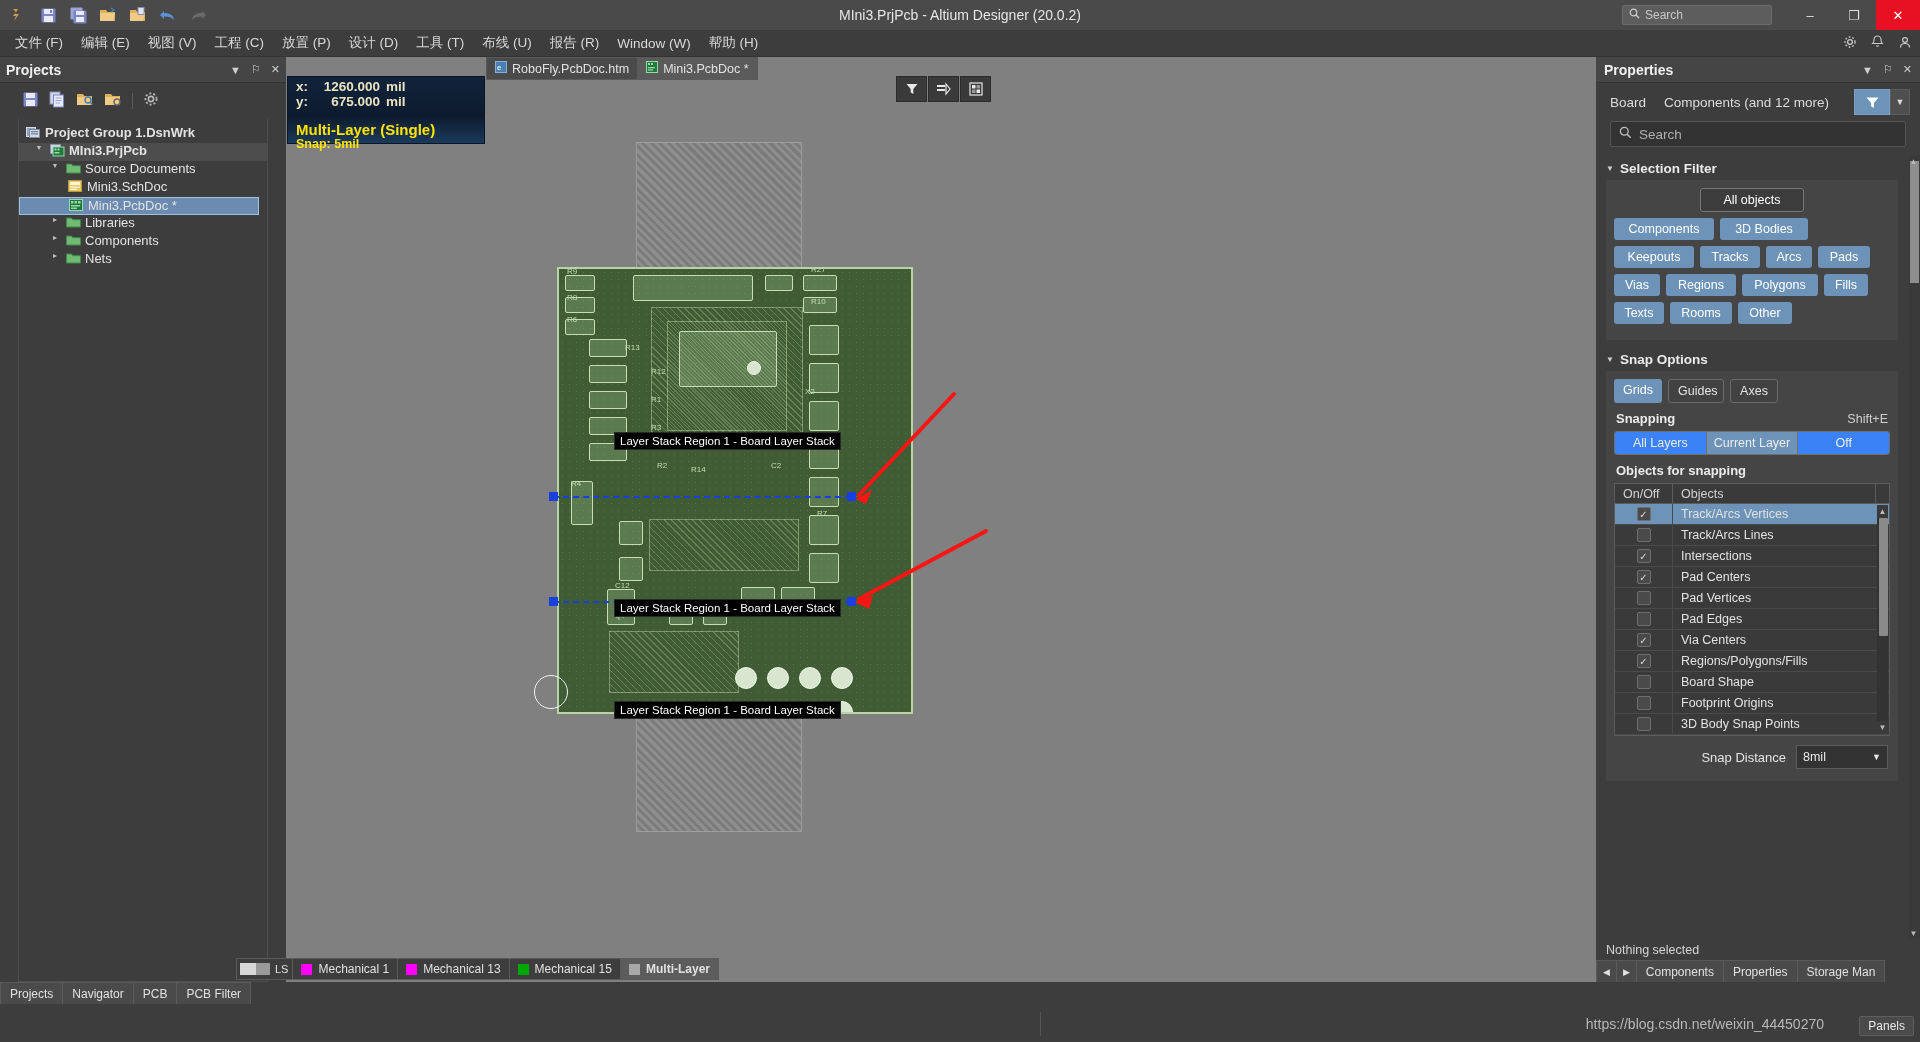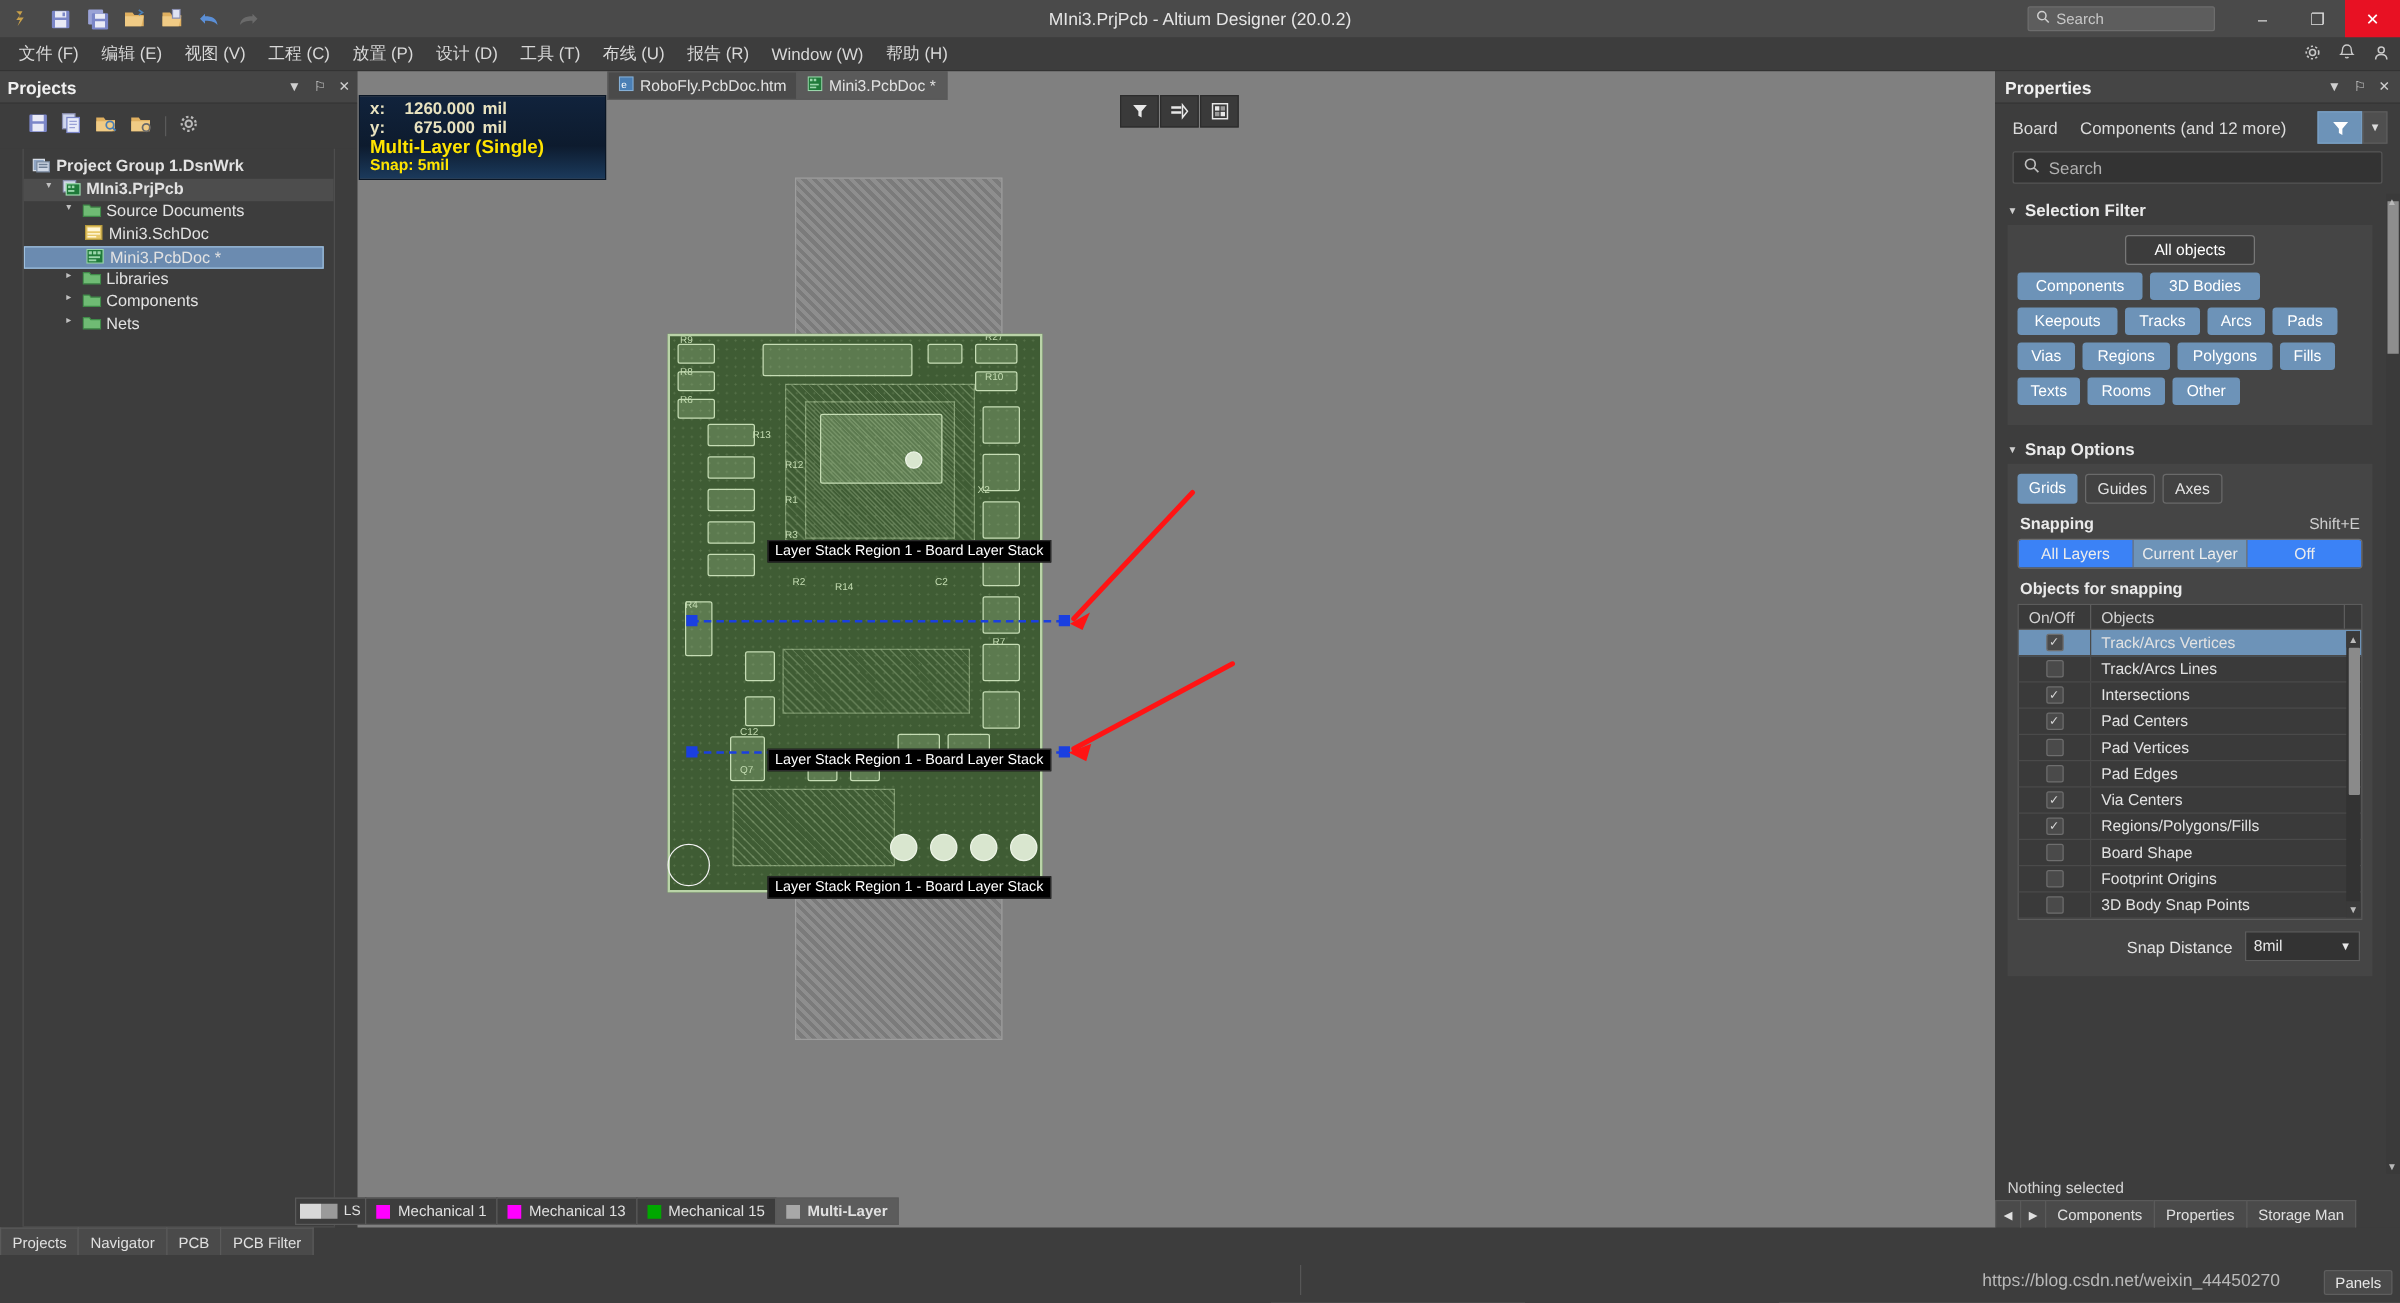--- a/index.html
+++ b/index.html
@@ -140,31 +140,31 @@
   }
   .coord-overlay {
     position: absolute; left: 1px; top: 19px; width: 198px; height: 68px;
     background: linear-gradient(180deg,#11233c 0%, #0d1b2e 60%, #1b3a5c 100%);
     border: 1px solid #0a1625; z-index: 30; padding: 3px 6px 0 8px; line-height: 1.08;
   }
   .co-row { font-size: 13.5px; font-weight: 700; color: #e9e3c0; white-space: nowrap; }
   .co-row .lbl { display: inline-block; width: 16px; }
   .co-row .val { display: inline-block; min-width: 68px; text-align: right; }
   .co-row .unit { margin-left: 6px; }
-  .co-layer { font-size: 15px; font-weight: 700; color: #ffe400; margin-top: 1px; }
+  .co-layer { font-size: 15px; font-weight: 700; color: #ffe400; margin-top: 13px; }
   .co-snap { font-size: 12.5px; font-weight: 700; color: #ffe400; }
 
   
   .board-outline {
     position: absolute; left: 350px; top: 85px; width: 166px; height: 690px;
     background: repeating-linear-gradient(45deg, #8e8e8e 0 3px, #7b7b7b 3px 6px);
     border: 1px solid #9d9d9d;
   }
   .board {
-    position: absolute; left: 248px; top: 210px; width: 300px; height: 447px;
+    position: absolute; left: 271px; top: 210px; width: 356px; height: 447px;
     background: #3f5c34;
     border: 2px solid #b9d3a7;
     overflow: hidden;
   }
   .board-inner {
     position: absolute; inset: 0;
     background-image:
       radial-gradient(circle, rgba(175,200,155,.22) 0.7px, transparent 0.9px);
     background-size: 7px 7px;
   }

